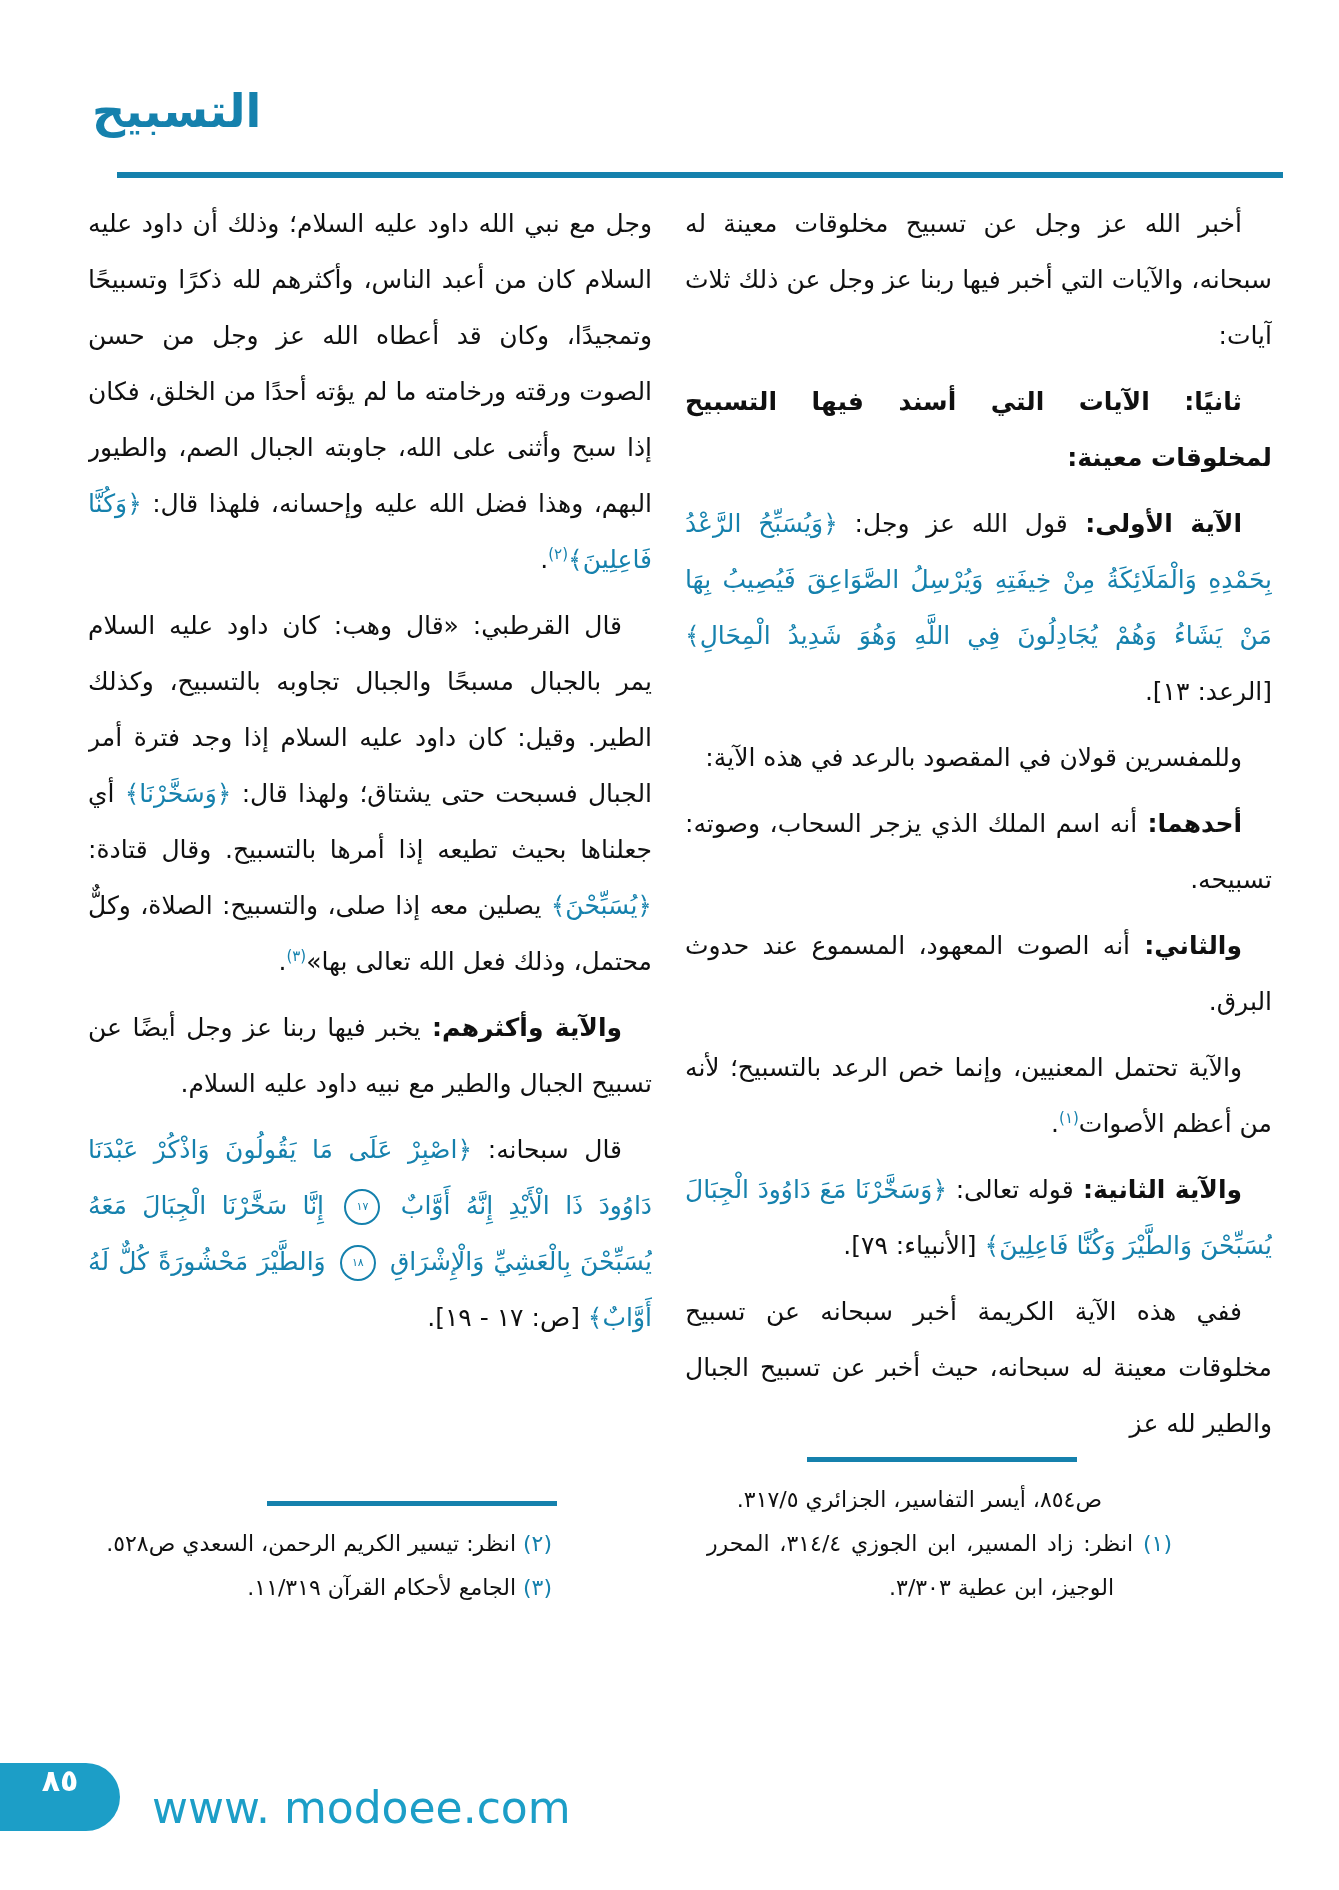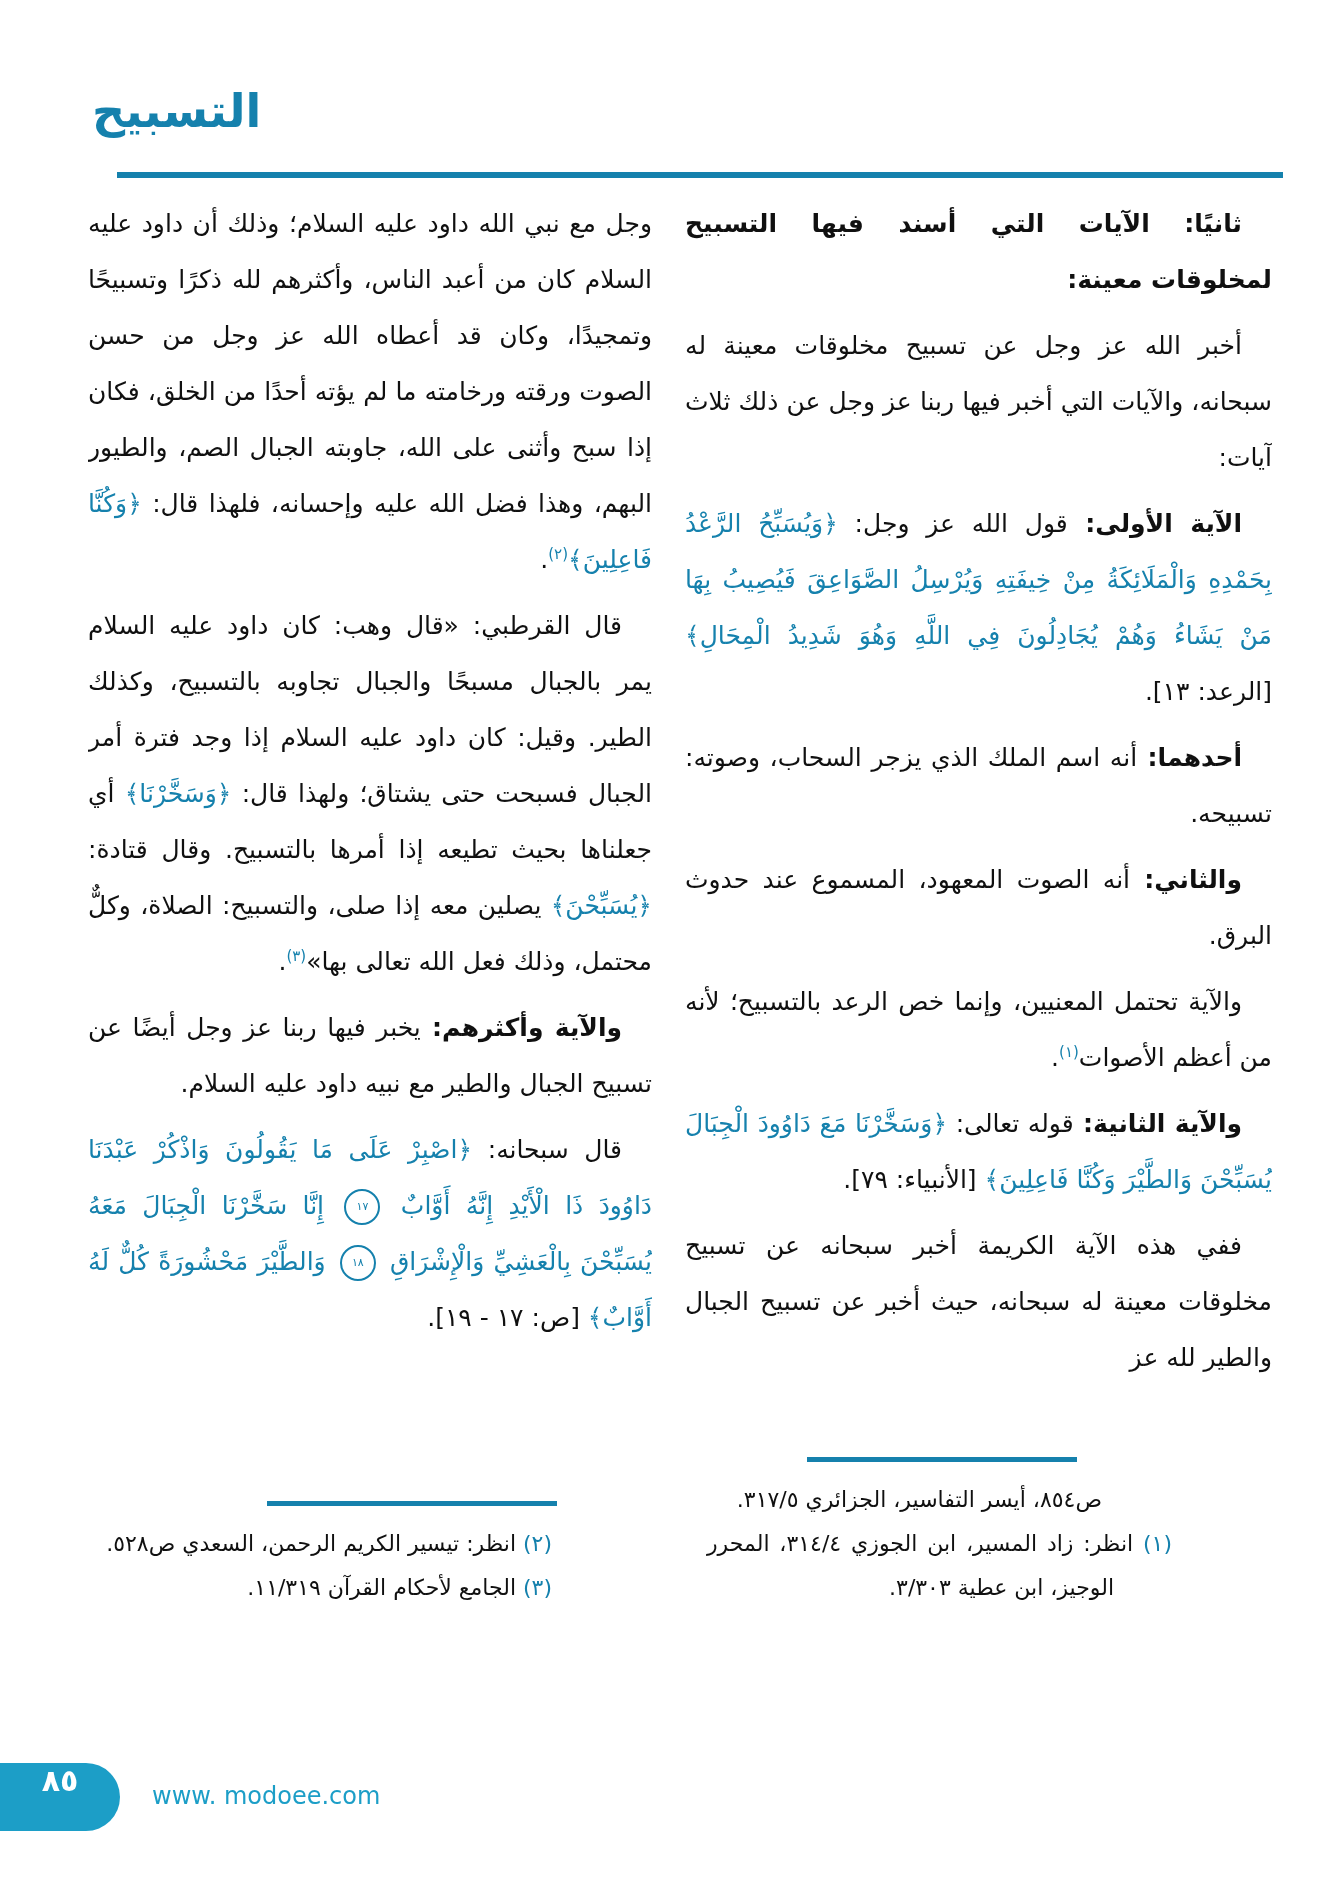--- a/index.html
+++ b/index.html
@@ -68,37 +68,38 @@
   .fn-marker{color:var(--accent);}
   
   .page-pill{
     position:absolute;left:0;top:1763px;width:120px;height:68px;
     background:var(--pill);border-radius:0 34px 34px 0;
     display:flex;align-items:flex-start;justify-content:center;
     color:#ffffff;font-size:30px;font-weight:bold;
   }
   .website{
     position:absolute;left:152px;top:1782px;
-    direction:ltr;color:var(--pill);font-size:24px;
+    direction:ltr;color:var(--pill);font-size:44px;
   }
 </style>
 </head>
 <body>
 
 <div class="page">
 
   <div class="chapter-title">التسبيح</div>
   <div class="header-rule"></div>
 
   <div class="main">
     <section class="col col-right">
       <div class="paras">
+          <p class="para"><span class="r-normal">أخبر الله عز وجل عن تسبيح مخلوقات معينة له سبحانه، والآيات التي أخبر فيها ربنا عز وجل عن ذلك ثلاث آيات:</span></p>
           <p class="para"><span class="r-bold">ثانيًا: الآيات التي أسند فيها التسبيح لمخلوقات معينة:</span></p>
-          <p class="para"><span class="r-normal">أخبر الله عز وجل عن تسبيح مخلوقات معينة له سبحانه، والآيات التي أخبر فيها ربنا عز وجل عن ذلك ثلاث آيات:</span></p>
           <p class="para"><span class="r-bold">الآية الأولى: </span><span class="r-normal">قول الله عز وجل: </span><span class="r-quran">﴿وَيُسَبِّحُ الرَّعْدُ بِحَمْدِهِ وَالْمَلَائِكَةُ مِنْ خِيفَتِهِ وَيُرْسِلُ الصَّوَاعِقَ فَيُصِيبُ بِهَا مَنْ يَشَاءُ وَهُمْ يُجَادِلُونَ فِي اللَّهِ وَهُوَ شَدِيدُ الْمِحَالِ﴾</span><span class="r-normal"> [الرعد: ١٣].</span></p>
+          <p class="para"><span class="r-normal">وللمفسرين قولان في المقصود بالرعد في هذه الآية:</span></p>
           <p class="para"><span class="r-bold">أحدهما: </span><span class="r-normal">أنه اسم الملك الذي يزجر السحاب، وصوته: تسبيحه.</span></p>
           <p class="para"><span class="r-bold">والثاني: </span><span class="r-normal">أنه الصوت المعهود، المسموع عند حدوث البرق.</span></p>
           <p class="para"><span class="r-normal">والآية تحتمل المعنيين، وإنما خص الرعد بالتسبيح؛ لأنه من أعظم الأصوات</span><sup class="r-ref">(١)</sup><span class="r-normal">.</span></p>
           <p class="para"><span class="r-bold">والآية الثانية: </span><span class="r-normal">قوله تعالى: </span><span class="r-quran">﴿وَسَخَّرْنَا مَعَ دَاوُودَ الْجِبَالَ يُسَبِّحْنَ وَالطَّيْرَ وَكُنَّا فَاعِلِينَ﴾</span><span class="r-normal"> [الأنبياء: ٧٩].</span></p>
           <p class="para"><span class="r-normal">ففي هذه الآية الكريمة أخبر سبحانه عن تسبيح مخلوقات معينة له سبحانه، حيث أخبر عن تسبيح الجبال والطير لله عز</span></p>
         </div>
       <div class="fn-area">
         <div class="fnsep"></div>
         <div class="fns">
             <div class="footnote cont"><span>ص٨٥٤، أيسر التفاسير، الجزائري ٣١٧/٥.</span></div>

